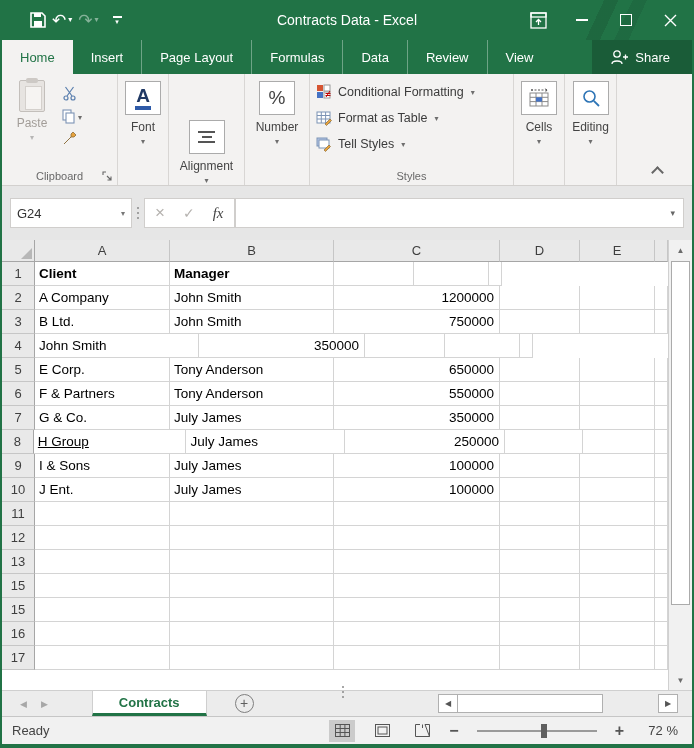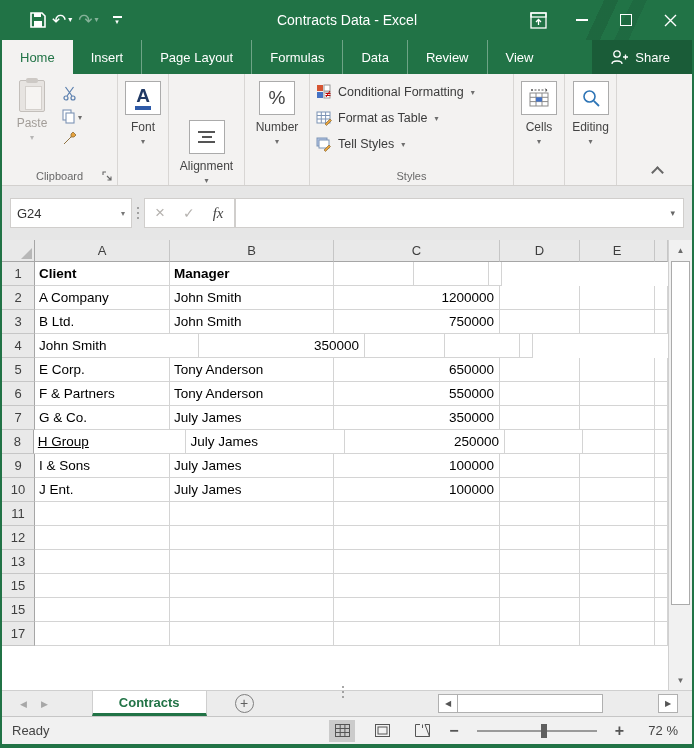--- a/index.html
+++ b/index.html
@@ -471,20 +471,29 @@
           <div class="grow">
             <div class="rowhdr">15</div>
             <div class="cell" style="width: 135px;"></div>
             <div class="cell" style="width: 164px;"></div>
             <div class="cell" style="width: 166px;"></div>
             <div class="cell" style="width: 80px;"></div>
             <div class="cell" style="width: 75px;"></div>
             <div class="cell" style="width: 13px;"></div>
           </div>
           <div class="grow">
+            <div class="rowhdr">16</div>
+            <div class="cell" style="width: 135px;"></div>
+            <div class="cell" style="width: 164px;"></div>
+            <div class="cell" style="width: 166px;"></div>
+            <div class="cell" style="width: 80px;"></div>
+            <div class="cell" style="width: 75px;"></div>
+            <div class="cell" style="width: 13px;"></div>
+          </div>
+          <div class="grow">
             <div class="rowhdr">17</div>
             <div class="cell" style="width: 135px;"></div>
             <div class="cell" style="width: 164px;"></div>
             <div class="cell" style="width: 166px;"></div>
             <div class="cell" style="width: 80px;"></div>
             <div class="cell" style="width: 75px;"></div>
             <div class="cell" style="width: 13px;"></div>
           </div>
         </div>
     </div>

